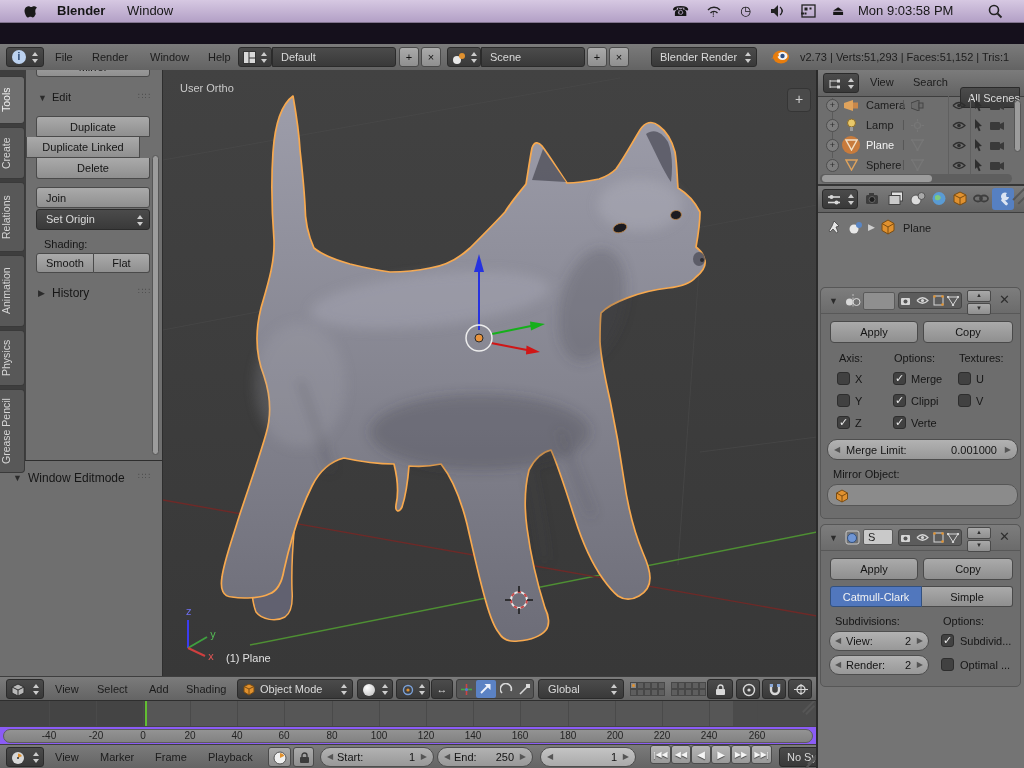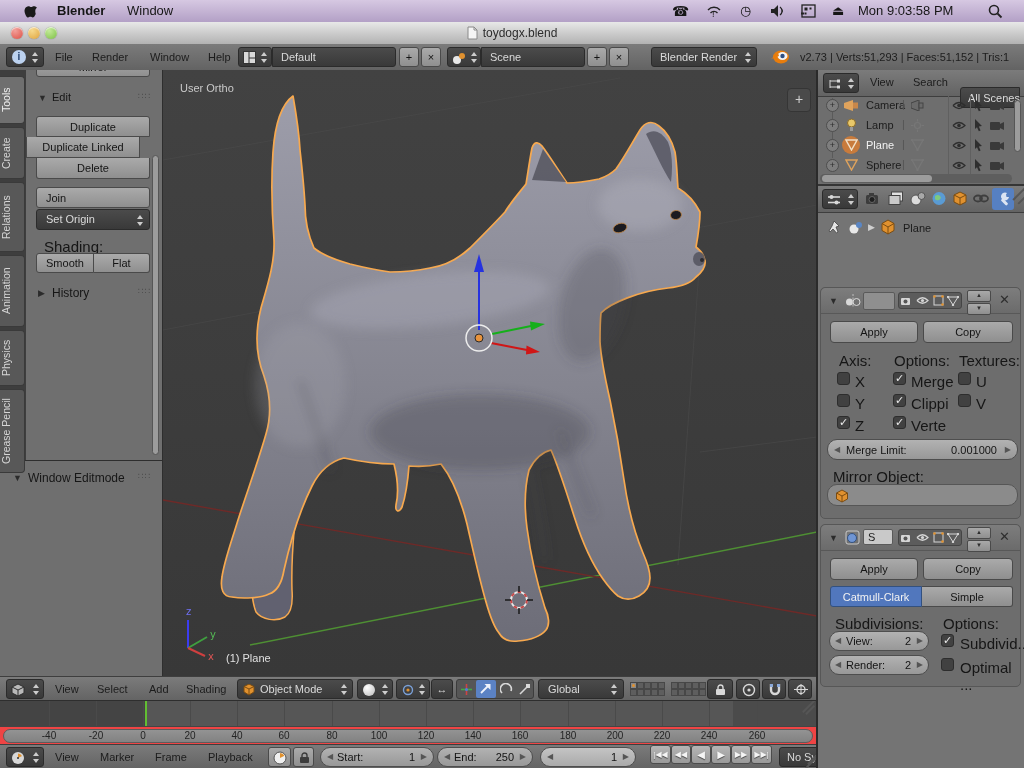--- a/index.html
+++ b/index.html
@@ -24,21 +24,21 @@
        color:#dadada;box-sizing:border-box;}
   .pill{position:absolute;background:linear-gradient(#b2b2b2,#989898);border:1px solid #4e4e4e;border-radius:10px;
        color:#141414;box-sizing:border-box;}
   .dd{position:absolute;width:7px;height:11px;}
   .dd::before{content:"";position:absolute;left:0;top:0;border:3.5px solid transparent;border-top-width:0;border-bottom:4px solid #cdcdcd;}
   .dd::after{content:"";position:absolute;left:0;bottom:0;border:3.5px solid transparent;border-bottom-width:0;border-top:4px solid #cdcdcd;}
   .dd.dk::before{border-bottom-color:#3c3c3c;}
   .dd.dk::after{border-top-color:#3c3c3c;}
   .chk{position:absolute;width:13px;height:13px;background:#414141;border:1px solid #2d2d2d;border-radius:3px;box-sizing:border-box;}
   .chk.on::after{content:"✓";position:absolute;left:1px;top:-1px;color:#ececec;font-size:11px;}
-  .lbl{position:absolute;color:#161616;font-size:15px;}
+  .lbl{position:absolute;color:#161616;font-size:11px;}
   .dots{color:#4f4f4f;font-size:9px;letter-spacing:1px;}
   .tick{position:absolute;top:3px;width:40px;text-align:center;color:#242424;font-size:10px;}
   .vline{position:absolute;background:#4a4a4a;width:1px;}
   .tab{position:absolute;left:0;width:25px;background:#585858;color:#d6d6d6;border-radius:4px 0 0 4px;
        writing-mode:vertical-rl;transform:rotate(180deg);text-align:center;font-size:10.5px;border:1px solid #3a3a3a;border-right:none;box-sizing:border-box;}
   .tab.active{background:#6f6f6f;color:#f0f0f0;}
   .scroll{position:absolute;background:#9c9c9c;border:1px solid #565656;border-radius:4px;box-sizing:border-box;}
   .panelbox{position:absolute;background:#6d6d6d;border:1px solid #575757;border-radius:5px;box-sizing:border-box;}
   .panelhdr{position:absolute;left:0;top:0;width:100%;height:26px;background:linear-gradient(#7d7d7d,#6b6b6b);
             border-bottom:1px solid #585858;border-radius:5px 5px 0 0;box-sizing:border-box;}
@@ -86,32 +86,20 @@
         <rect x="8,5" y="8.5" width="3" height="2" fill="#222"></rect>
       </svg>
     <span class="mi" style="left:832px;font-size:13px">⏏</span>
     <span class="mi" style="left:858px;font-size:13px">Mon 9:03:58 PM</span>
     <svg class="abs" style="left:988px;top:4px" width="15" height="15">
         <circle cx="6" cy="6" r="4.5" fill="none" stroke="#222" stroke-width="1.6"></circle>
         <line x1="9.5" y1="9.5" x2="13.5" y2="13.5" stroke="#222" stroke-width="1.8"></line>
       </svg>
   </div>
 
-  <div class="abs titlebar">
-    <div class="tl" style="left:11px;background:radial-gradient(circle at 35% 30%,#f2a09a,#dd4f44)"></div>
-    <div class="tl" style="left:28px;background:radial-gradient(circle at 35% 30%,#f6d98c,#dfa33c)"></div>
-    <div class="tl" style="left:45px;background:radial-gradient(circle at 35% 30%,#c4ea9a,#7cc043)"></div>
-    <div class="title-center">
-      <svg width="11" height="14">
-          <path d="M1,1 h6 l3,3 v9 h-9 z" fill="#f5f5f5" stroke="#8a8a8a"></path>
-          <path d="M7,1 v3 h3" fill="none" stroke="#8a8a8a"></path>
-        </svg>
-      <span>toydogx.blend</span>
-    </div>
-  </div>
 
   <div class="abs hdr" style="left:0;top:44px;width:1024px;height:26px">
     <div class="btn-dk" style="left:6px;top:3px;width:38px;height:20px">
       <span class="abs" style="left:5px;top:2px;width:14px;height:14px;border-radius:50%;background:#bcd2f0;color:#23406e;font-size:10px;text-align:center;line-height:14px;font-weight:bold">i</span>
       <span class="dd" style="left:25px;top:4px"></span>
     </div>
     <span class="menu" style="left:55px;line-height:26px">File</span>
     <span class="menu" style="left:92px;line-height:26px">Render</span>
     <span class="menu" style="left:150px;line-height:26px">Window</span>
     <span class="menu" style="left:208px;line-height:26px">Help</span>
@@ -430,21 +418,21 @@
       <div class="vline" style="left:568px;top:0;height:26px"></div>
     <div class="vline" style="left:615px;top:0;height:26px"></div>
       <div class="vline" style="left:662px;top:0;height:26px"></div>
     <div class="vline" style="left:709px;top:0;height:26px"></div>
       <div class="vline" style="left:757px;top:0;height:26px"></div>
     <div class="abs" style="left:145px;top:0;width:2px;height:26px;background:#62be32"></div>
     <div class="diag" style="left:800px;top:4px;width:18px;height:1.5px"></div>
     <div class="diag" style="left:804px;top:8px;width:12px;height:1.5px"></div>
   </div>
 
-  <div class="abs" style="left:0;top:726px;width:817px;height:18px;background:#ef4444;border-top:1px solid #454545">
+  <div class="abs" style="left:0;top:726px;width:817px;height:18px;background:#8b5cf6;border-top:1px solid #454545">
     <div class="abs" style="left:3px;top:2px;width:810px;height:14px;background:linear-gradient(#939393,#828282);border-radius:8px;border:1px solid #5c5c5c;box-sizing:border-box"></div>
     <span class="tick" style="left:29px">-40</span>
     <span class="tick" style="left:76px">-20</span>
     <span class="tick" style="left:123px">0</span>
     <span class="tick" style="left:170px">20</span>
     <span class="tick" style="left:217px">40</span>
     <span class="tick" style="left:264px">60</span>
     <span class="tick" style="left:312px">80</span>
     <span class="tick" style="left:359px">100</span>
     <span class="tick" style="left:406px">120</span>

